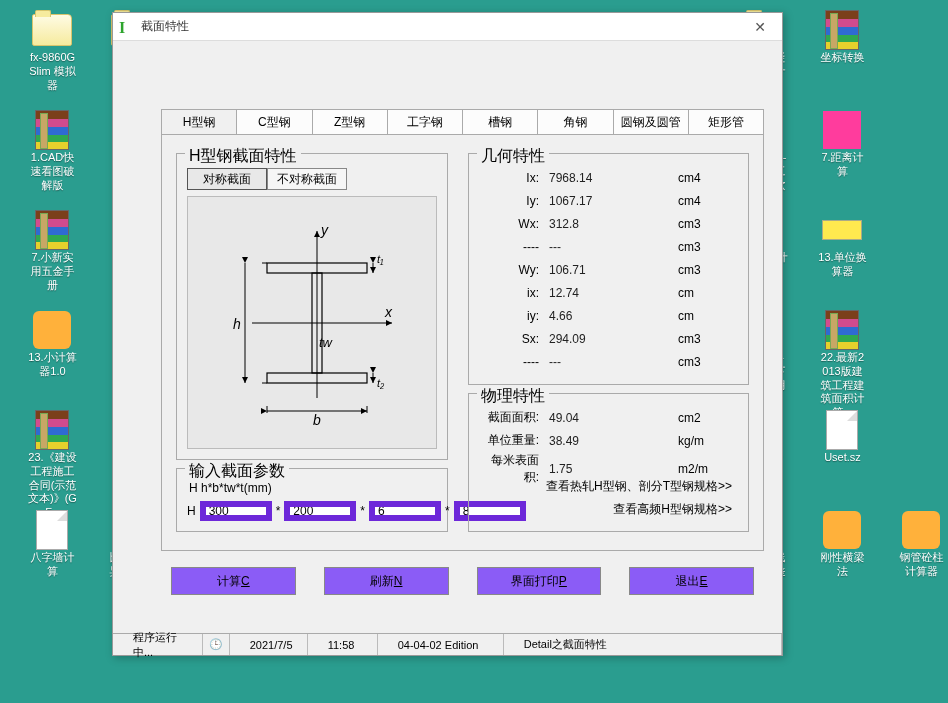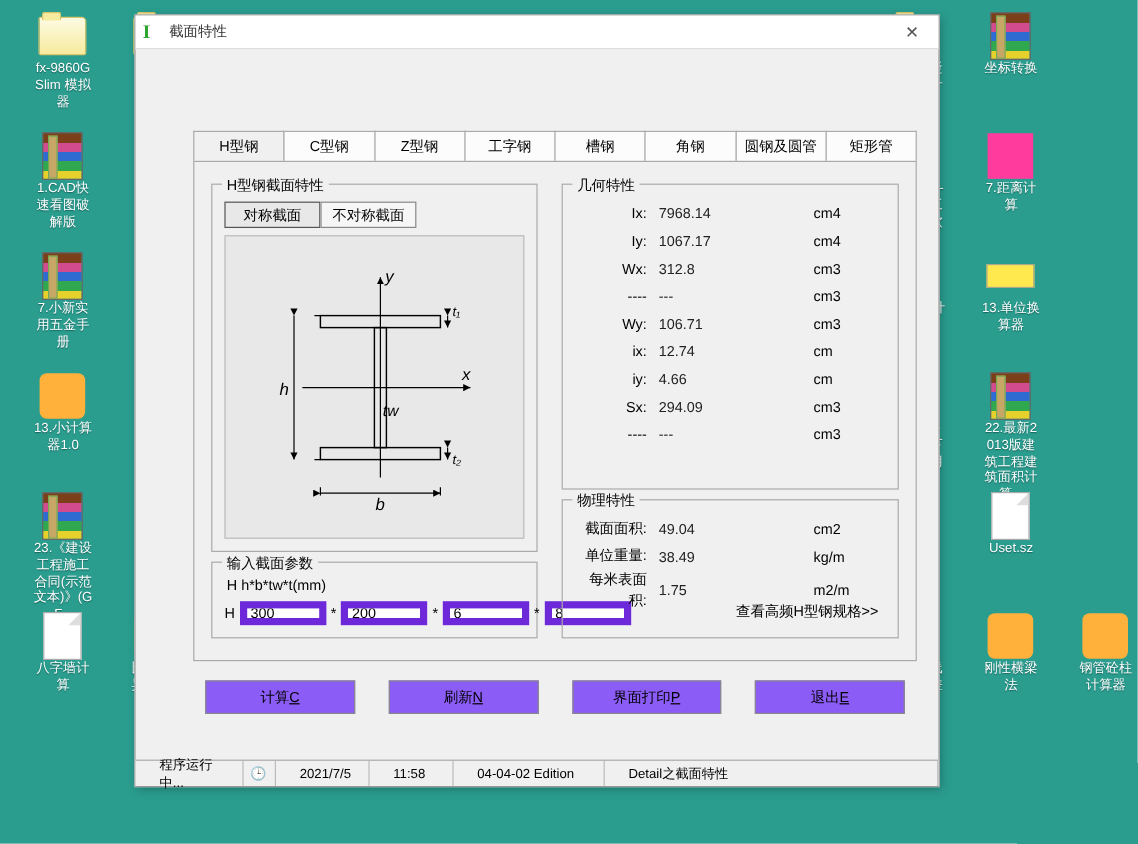--- a/index.html
+++ b/index.html
@@ -34,21 +34,21 @@
 
 .tabs { position:absolute; top:68px; left:48px; right:18px; display:flex; }
 .tab { flex:1; height:26px; border:1px solid #aaa; border-bottom:none; background:#fcfcfc; font-size:12px; display:flex; align-items:center; justify-content:center; cursor:pointer; margin-left:-1px; }
 .tab:first-child { margin-left:0; }
 .tab.active { background:#f0f0f0; position:relative; }
 .tab.active::after { content:''; position:absolute; left:0; right:0; bottom:-1px; height:2px; background:#f0f0f0; }
 
 .panel { border:1px solid #aaa; position:absolute; top:93px; left:48px; right:18px; bottom:104px; background:#f0f0f0; padding:18px 14px; display:flex; gap:20px; }
 
 .group { border:1px solid #aaa; position:relative; padding:12px 10px 10px; }
-.group > legend, .group > .legend { position:absolute; top:-8px; left:8px; background:#f0f0f0; padding:0 4px; font-size:12px; }
+.group > legend, .group > .legend { position:absolute; top:-8px; left:8px; background:#f0f0f0; padding:0 4px; font-size:16px; }
 
 .left { width: 272px; display:flex; flex-direction:column; gap:8px; }
 .sectgrp { height: 360px; display:flex; flex-direction:column; }
 .sectgrp .symbtns { display:flex; gap:0; margin:2px 0 6px; }
 .symbtn { width:80px; height:22px; font-size:12px; border:1px solid #888; background:#f6f6f6; cursor:pointer; }
 .symbtn.active { background:#e8e8e8; border-color:#555; }
 .diagram { flex:1; background:#e8e8e8; border:1px solid #bbb; display:flex; align-items:center; justify-content:center; position:relative; }
 .diagram svg { width: 210px; height: 220px; }
 
 .inputgrp { }
@@ -451,20 +451,21 @@
                 <span class="k">单位重量:</span>
                 <span class="v">38.49</span>
                 <span class="u">kg/m</span>
               </div>
               <div class="proprow">
                 <span class="k">每米表面积:</span>
                 <span class="v">1.75</span>
                 <span class="u">m2/m</span>
               </div>
             </div>
+          <div class="linkrow"><a>查看热轧H型钢、剖分T型钢规格&gt;&gt;</a></div>
           <div class="linkrow"><a>查看高频H型钢规格&gt;&gt;</a></div>
         </div>
       </div>
 
     </div>
 
     <div class="btnrow">
       <button class="btn"><span>计算</span><u>C</u></button>
       <button class="btn"><span>刷新</span><u>N</u></button>
       <button class="btn"><span>界面打印</span><u>P</u></button>

